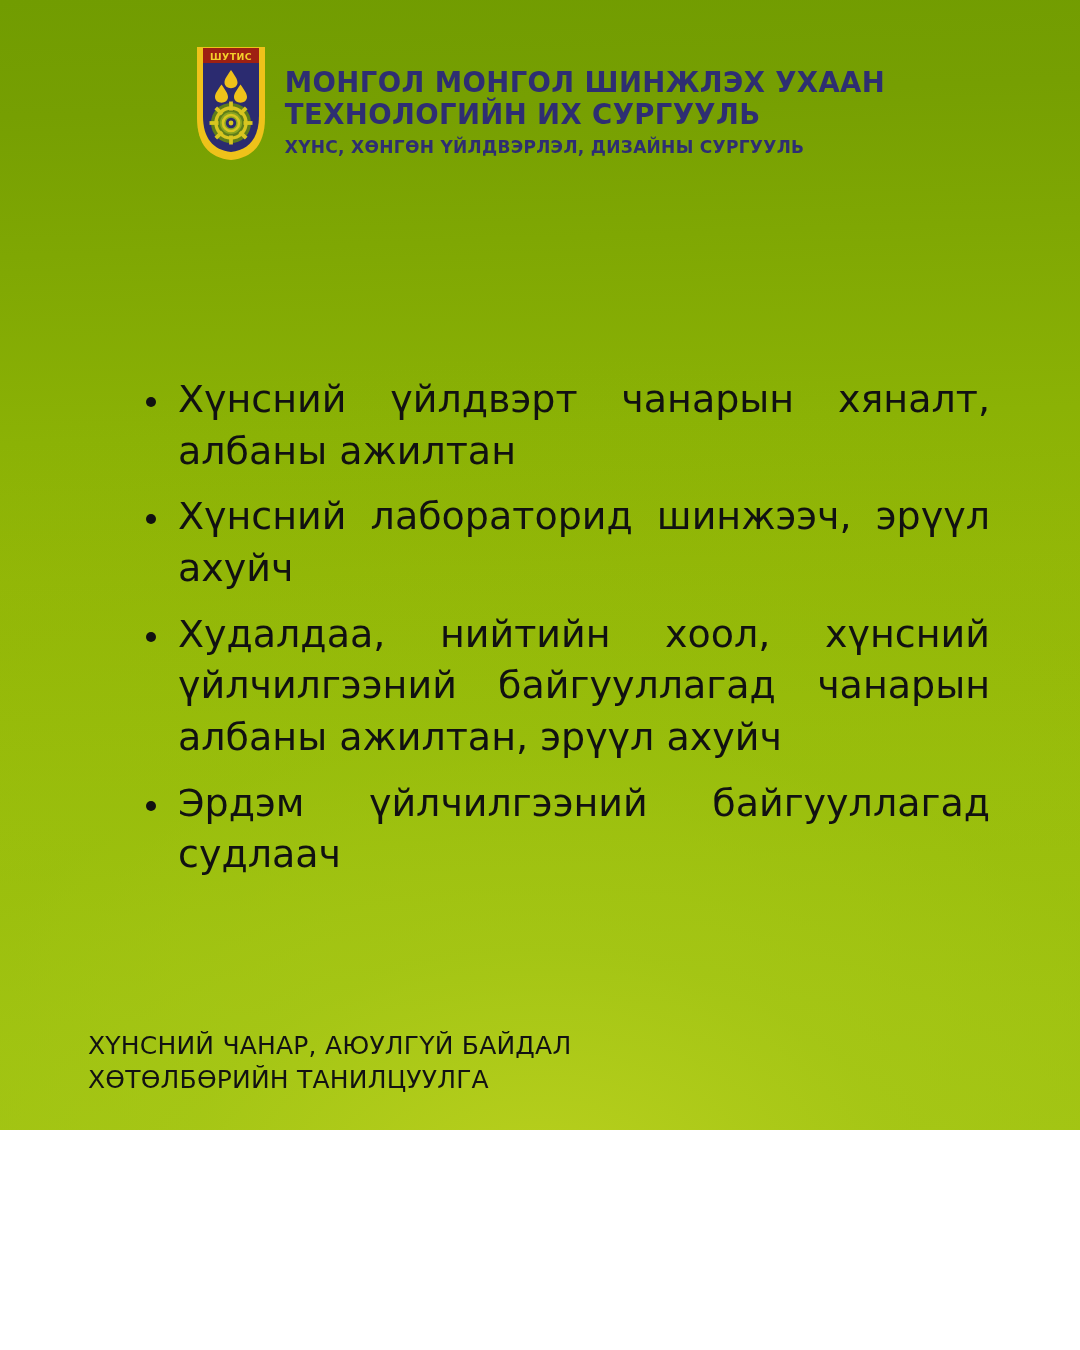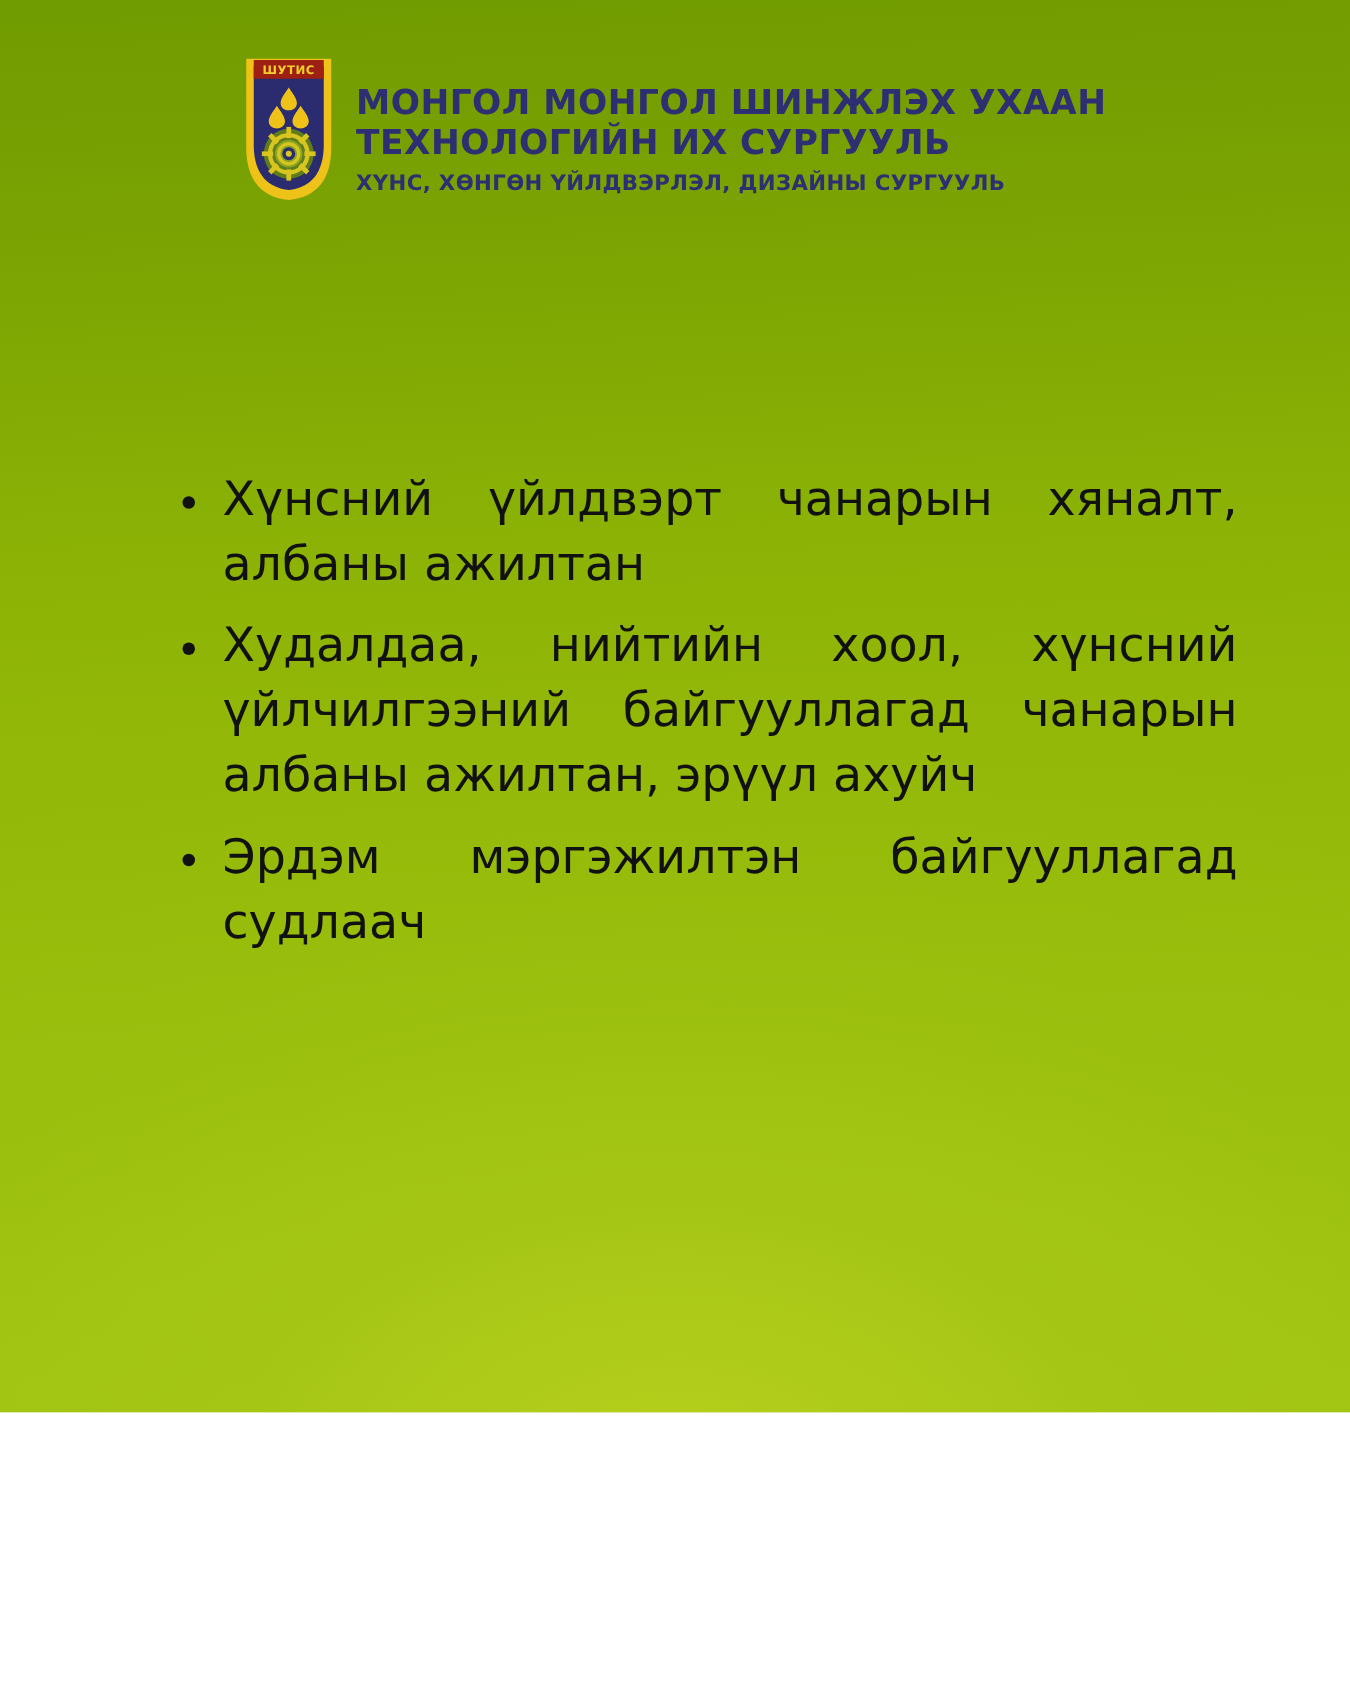--- a/index.html
+++ b/index.html
@@ -192,18 +192,23 @@
         <div class="org-line2">ТЕХНОЛОГИЙН ИХ СУРГУУЛЬ</div>
         <div class="org-line3">ХҮНС, ХӨНГӨН ҮЙЛДВЭРЛЭЛ, ДИЗАЙНЫ СУРГУУЛЬ</div>
       </div>
 
     </div>
   </div>
 
 
   <ul class="bullet-list">
     <li class="bullet-item">Хүнсний үйлдвэрт чанарын хяналт, албаны ажилтан</li>
+    <li class="bullet-item">Хүнсний лабораторид шинжээч, эрүүл ахуйч</li>
     <li class="bullet-item">Худалдаа, нийтийн хоол, хүнсний үйлчилгээний байгууллагад чанарын албаны ажилтан, эрүүл ахуйч</li>
-    <li class="bullet-item">Эрдэм мэргэжилтэн байгууллагад судлаач</li>
+    <li class="bullet-item">Эрдэм үйлчилгээний байгууллагад судлаач</li>
   </ul>
 
+  <div class="footer">
+    <span class="footer-line">ХҮНСНИЙ ЧАНАР, АЮУЛГҮЙ БАЙДАЛ</span>
+    <span class="footer-line">ХӨТӨЛБӨРИЙН ТАНИЛЦУУЛГА</span>
+  </div>
 
 </div>
 
 </body></html>

